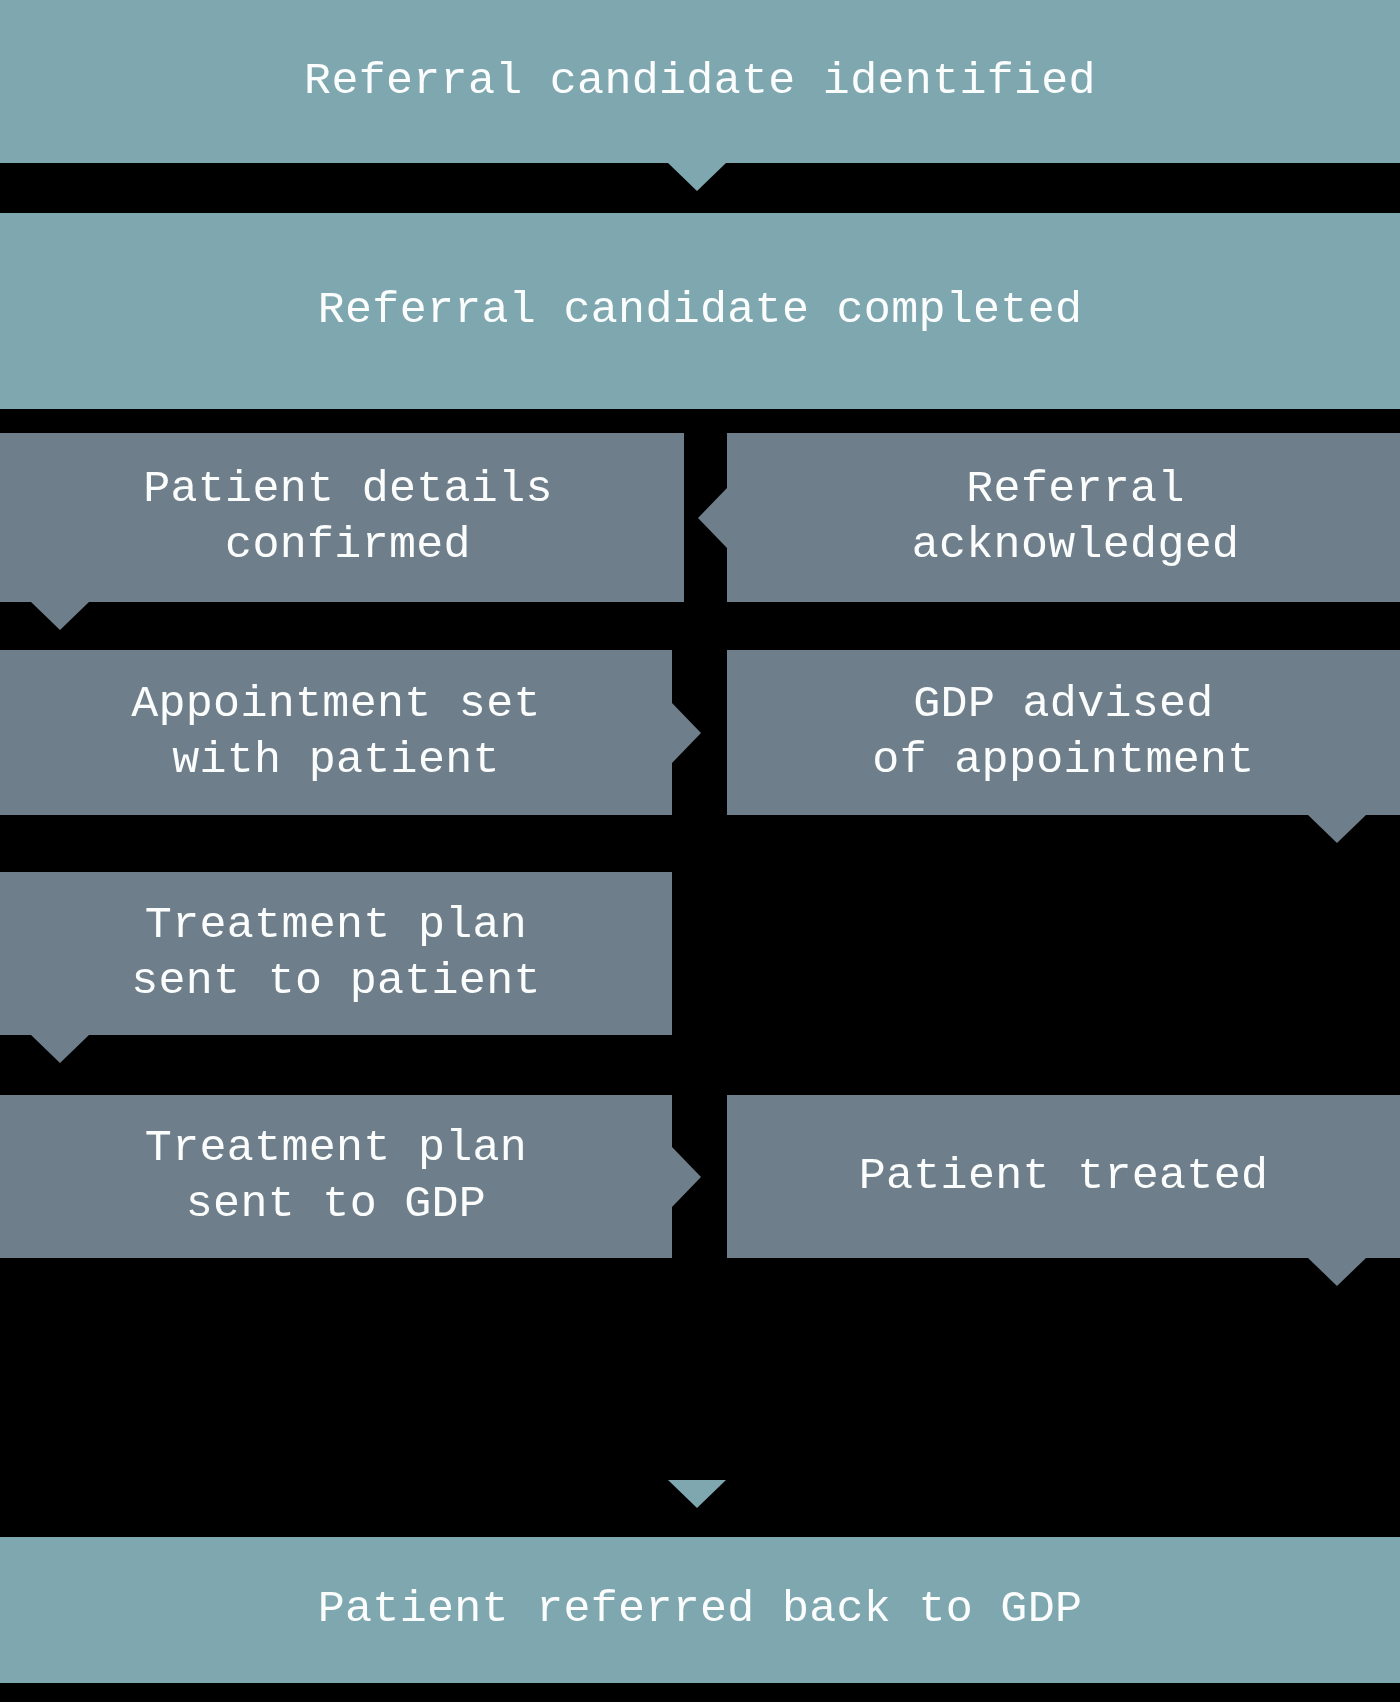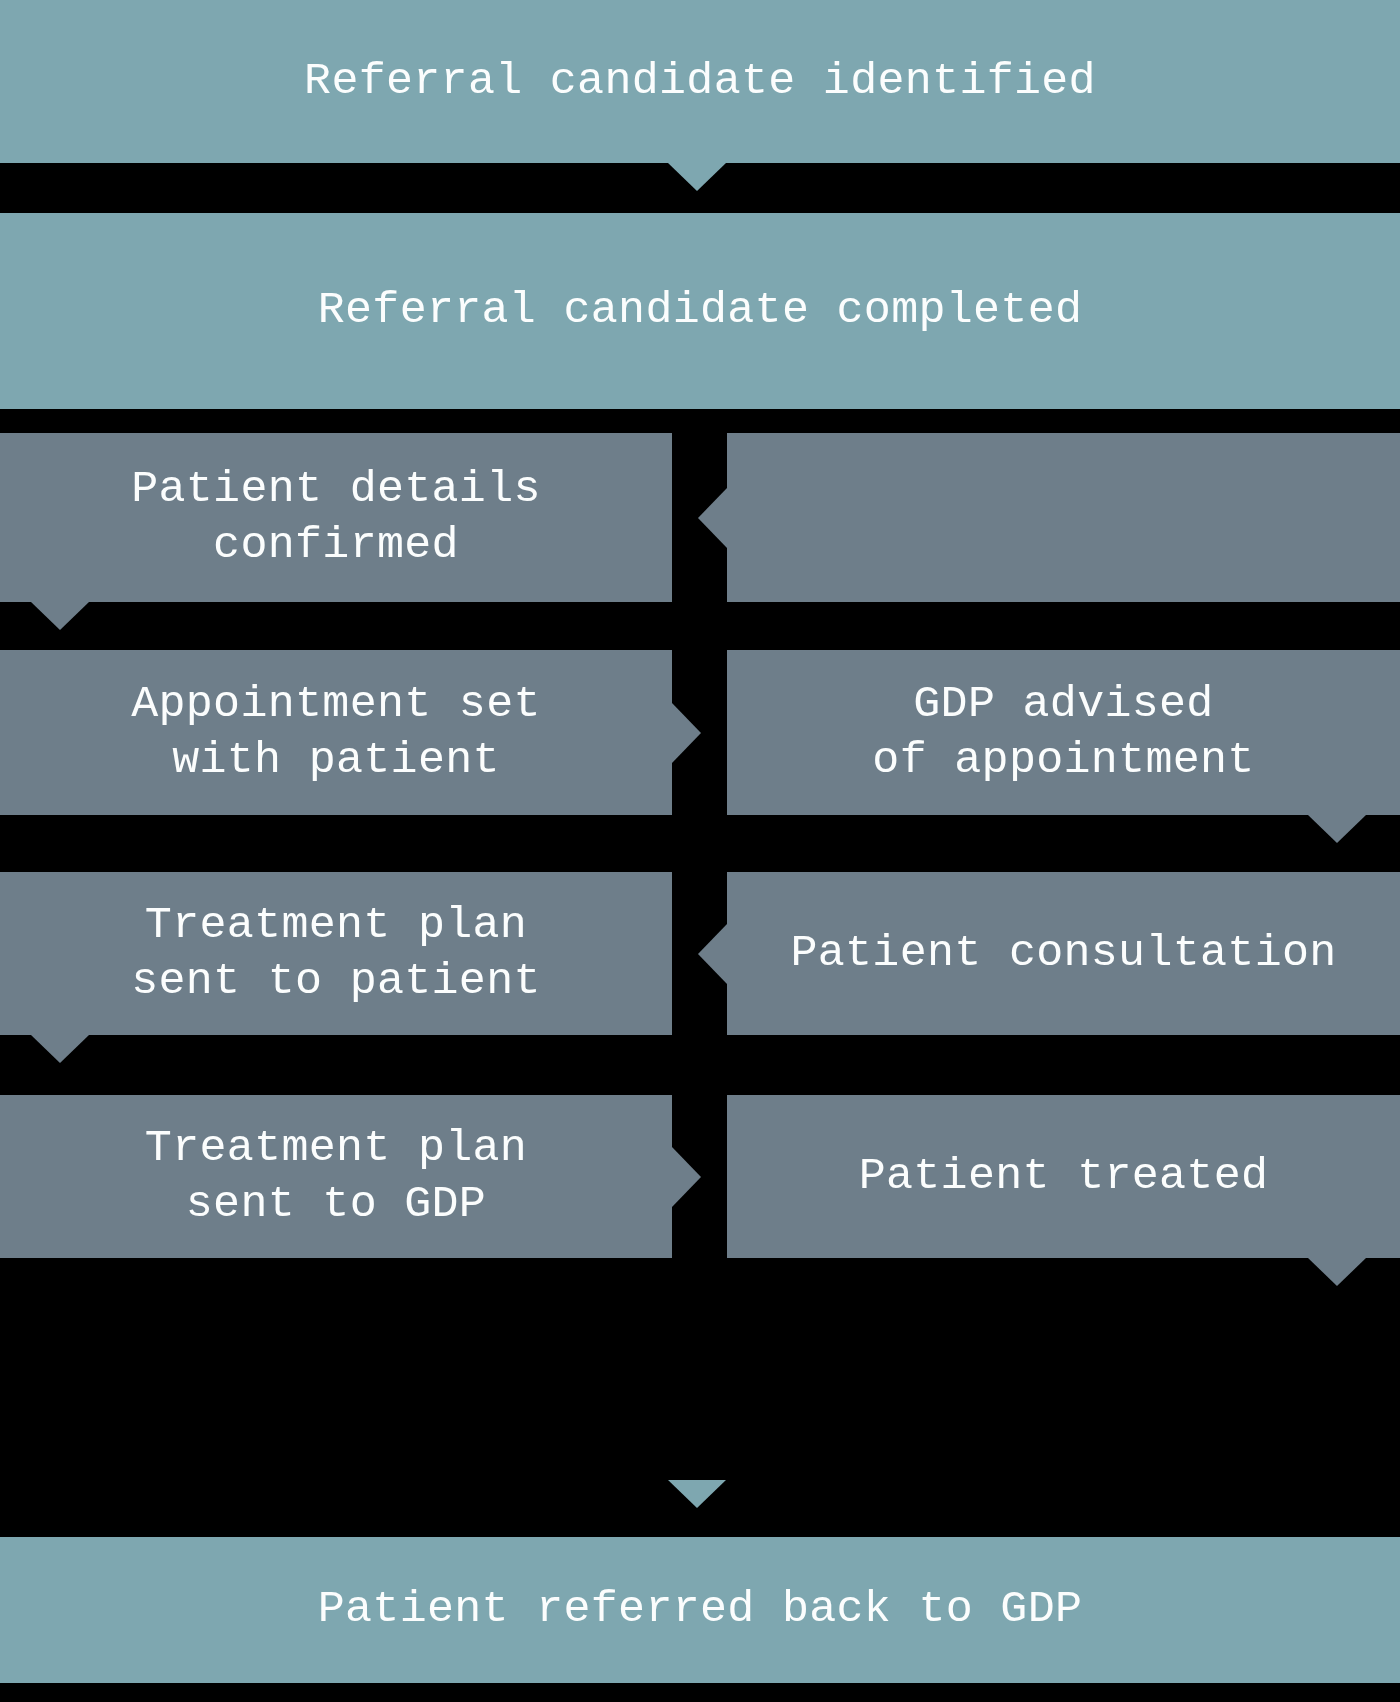--- a/index.html
+++ b/index.html
@@ -34,21 +34,21 @@
   .b2{top:213px;height:196px;}
   .b3{top:1315px;height:165px;}
   .b4{top:1537px;height:146px;}
   .box{
     position:absolute;
     background:var(--slate);
     display:flex;align-items:center;justify-content:center;
   }
   .col-left{left:0;width:672px;}
   .col-right{left:727px;width:673px;}
-  .rowA{top:433px;height:169px;}
+  .rowA{top:433px;height:169px;padding-left:12px;}
   .rowB{top:650px;height:165px;}
   .rowC{top:872px;height:163px;}
   .rowD{top:1095px;height:163px;}
   .arrow-down{
     position:absolute;width:0;height:0;
     border-left:29px solid transparent;
     border-right:29px solid transparent;
     border-top:28px solid var(--teal);
   }
   .arrow-down.slate{border-top-color:var(--slate);}
@@ -89,41 +89,39 @@
     <span class="label">Referral candidate completed</span>
   </div>
   <div class="arrow-down a-completed"></div>
 
   <div class="box col-left rowA">
     <span class="label">Patient details
 confirmed</span>
   </div>
   <div class="box col-right rowA">
     <div class="notch-left"></div>
+    <span class="label">Referral
+acknowledged</span>
   </div>
   <div class="arrow-down slate a-details"></div>
 
   <div class="box col-left rowB">
     <div class="notch-right"></div>
     <span class="label">Appointment set
 with patient</span>
   </div>
   <div class="box col-right rowB">
     <span class="label">GDP advised
 of appointment</span>
   </div>
   <div class="arrow-down slate a-gdp-advised"></div>
 
   <div class="box col-left rowC">
     <span class="label">Treatment plan
 sent to patient</span>
-  </div>
-  <div class="box col-right rowC">
-    <div class="notch-left"></div>
-    <span class="label">Patient consultation</span>
   </div>
   <div class="arrow-down slate a-plan-patient"></div>
 
   <div class="box col-left rowD">
     <div class="notch-right"></div>
     <span class="label">Treatment plan
 sent to GDP</span>
   </div>
   <div class="box col-right rowD">
     <span class="label">Patient treated</span>

